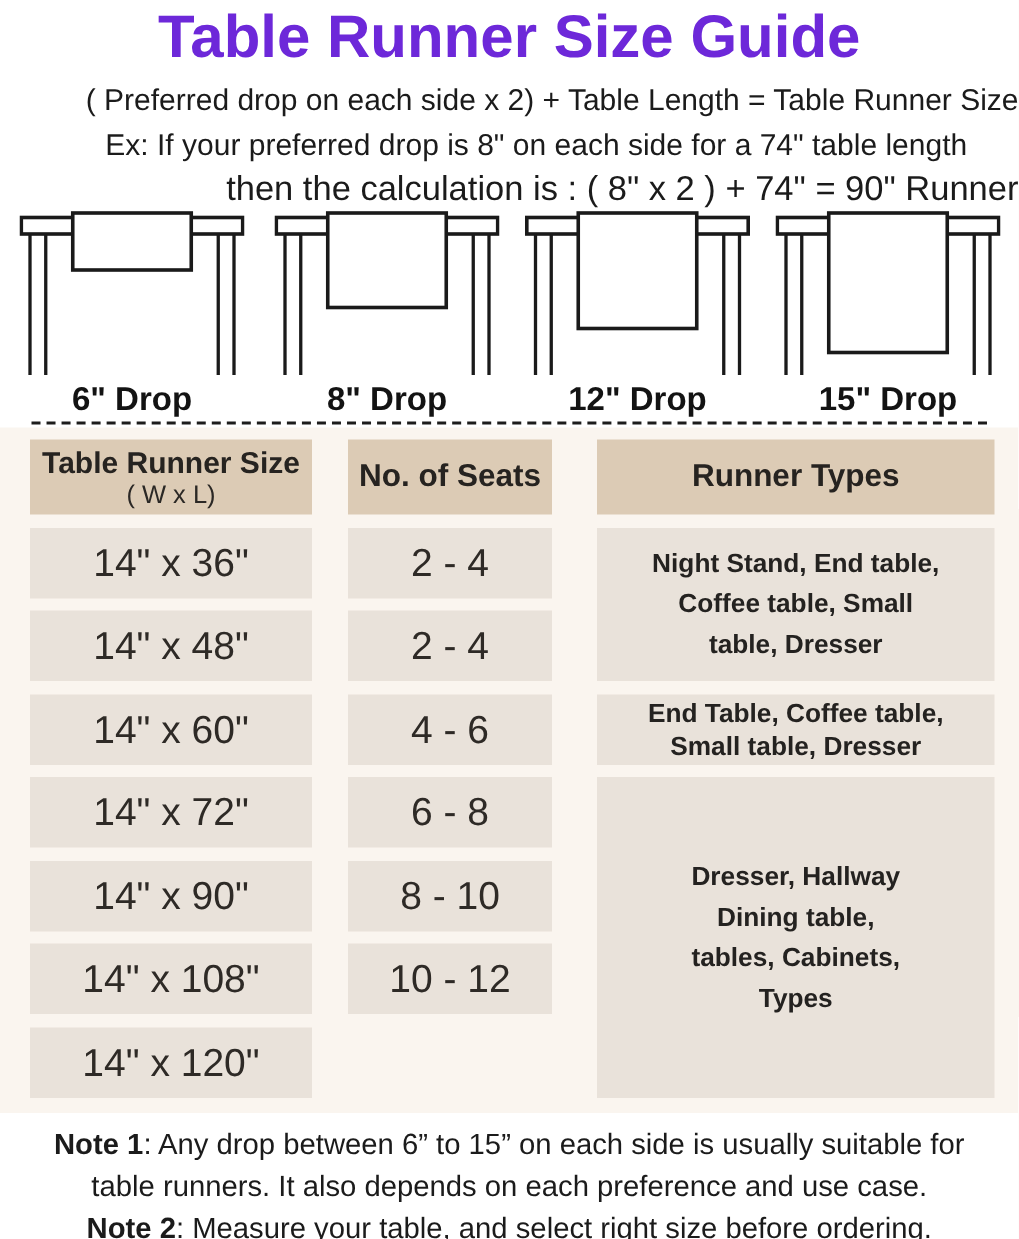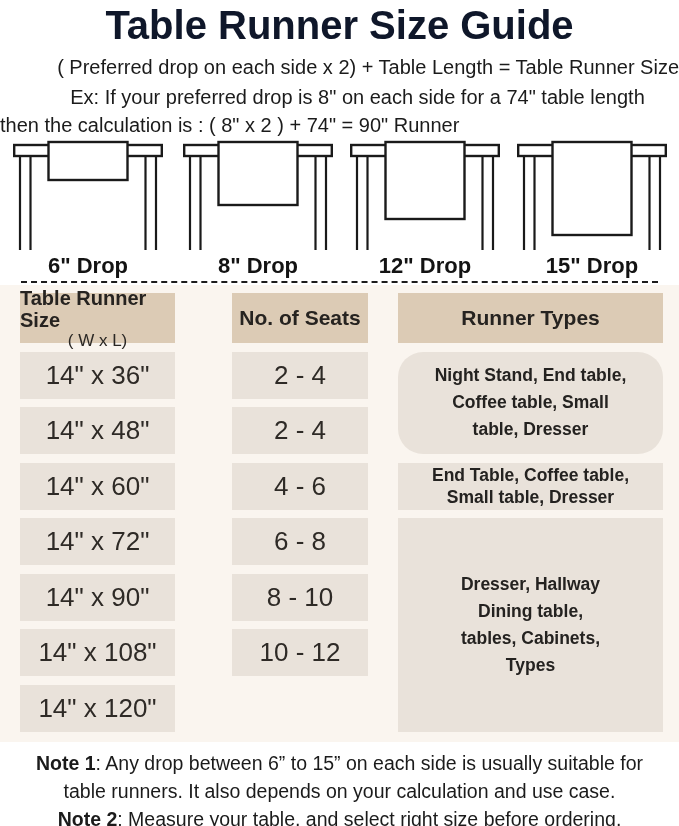--- a/index.html
+++ b/index.html
@@ -7,37 +7,37 @@
     --data-cell-bg:#e9e2da;
     --table-section-bg:#faf5ef;
     --ink:#1d1b19;
   }
   *{box-sizing:border-box;margin:0;padding:0;}
   html,body{background:#fff;}
   body{font-family:"Liberation Sans","DejaVu Sans",sans-serif;color:var(--ink);}
   .page{position:relative;width:679px;height:826px;background:#fff;overflow:hidden;}
 
   
-  .title{margin-top:2px;text-align:center;font-size:40px;line-height:46px;font-weight:800;color:#0f172a;letter-spacing:0;}
+  .title{margin-top:2px;text-align:center;font-size:40px;line-height:46px;font-weight:800;color:#6d28d9;letter-spacing:0;}
   .formula{margin-top:6px;text-align:right;font-size:20px;line-height:26px;color:#1b1b1b;}
   .ex1{margin-top:4px;text-align:center;font-size:20px;line-height:26px;color:#1b1b1b;margin-left:36px;}
-  .ex2{margin-top:2px;text-align:left;font-size:20px;line-height:26px;color:#1b1b1b;}
+  .ex2{margin-top:2px;text-align:right;font-size:23px;line-height:26px;color:#1b1b1b;}
 
   
   .illustrations{position:relative;height:141px;margin-top:2px;}
   .illu{position:absolute;top:0;width:150px;text-align:center;}
   .illu svg{display:block;}
   .drop-label{margin-top:1px;font-size:22px;font-weight:700;color:#131313;}
 
   .dashed-divider{margin:0 21px;border-top:2.5px dashed #1c1c1c;height:0;}
 
   
   .size-table{position:relative;margin-top:2px;height:457px;background:var(--table-section-bg);}
   .col{position:absolute;top:8px;display:flex;flex-direction:column;gap:8.5px;}
-  .col-size{left:20px;width:155px;}
+  .col-size{left:20px;width:188px;}
   .col-seats{left:232px;width:136px;}
   .col-types{left:398px;width:265px;}
   .hdr{background:var(--header-cell-bg);height:50px;display:flex;flex-direction:column;align-items:center;justify-content:center;}
   .hdr-title{font-size:20px;font-weight:700;line-height:22px;color:#262320;}
   .hdr-title.one{font-size:21px;}
   .hdr-sub{font-size:17px;line-height:19px;color:#2b2825;}
   .cell{background:var(--data-cell-bg);height:47px;display:flex;align-items:center;justify-content:center;font-size:26px;color:#2e2a26;}
   .types-cell{background:var(--data-cell-bg);display:flex;flex-direction:column;align-items:center;justify-content:center;font-size:17.5px;font-weight:700;line-height:27px;color:#242220;text-align:center;}
   .types-cell.tight{line-height:22px;}
 
@@ -127,37 +127,37 @@
         <div class="cell">2 - 4</div>
         <div class="cell">4 - 6</div>
         <div class="cell">6 - 8</div>
         <div class="cell">8 - 10</div>
         <div class="cell">10 - 12</div>
       </div>
     <div class="col col-types" id="col-types">
       <div class="hdr">
         <div class="hdr-title one">Runner Types</div>
       </div>
-    <div class="types-cell" style="height: 102.5px; border-radius: 25px;">
+    <div class="types-cell" style="height: 102.5px;">
           <div>Night Stand, End table,</div>
           <div>Coffee table, Small</div>
           <div>table, Dresser</div>
         </div>
         <div class="types-cell tight" style="height: 47px;">
           <div>End Table, Coffee table,</div>
           <div>Small table, Dresser</div>
         </div>
         <div class="types-cell" style="height: 213.5px;">
           <div>Dresser, Hallway</div>
           <div>Dining table,</div>
           <div>tables, Cabinets,</div>
           <div>Types</div>
         </div>
       </div>
   </div>
 
   <div class="notes" id="notes">
       <div class="note-line"><b>Note 1</b><span>: Any drop between 6” to 15” on each side is usually suitable for</span></div>
-      <div class="note-line"><span>table runners. It also depends on your calculation and use case.</span></div>
+      <div class="note-line"><span>table runners. It also depends on each preference and use case.</span></div>
       <div class="note-line"><b>Note 2</b><span>: Measure your table, and select right size before ordering.</span></div>
     </div>
 
 </div>
 
 </body></html>

